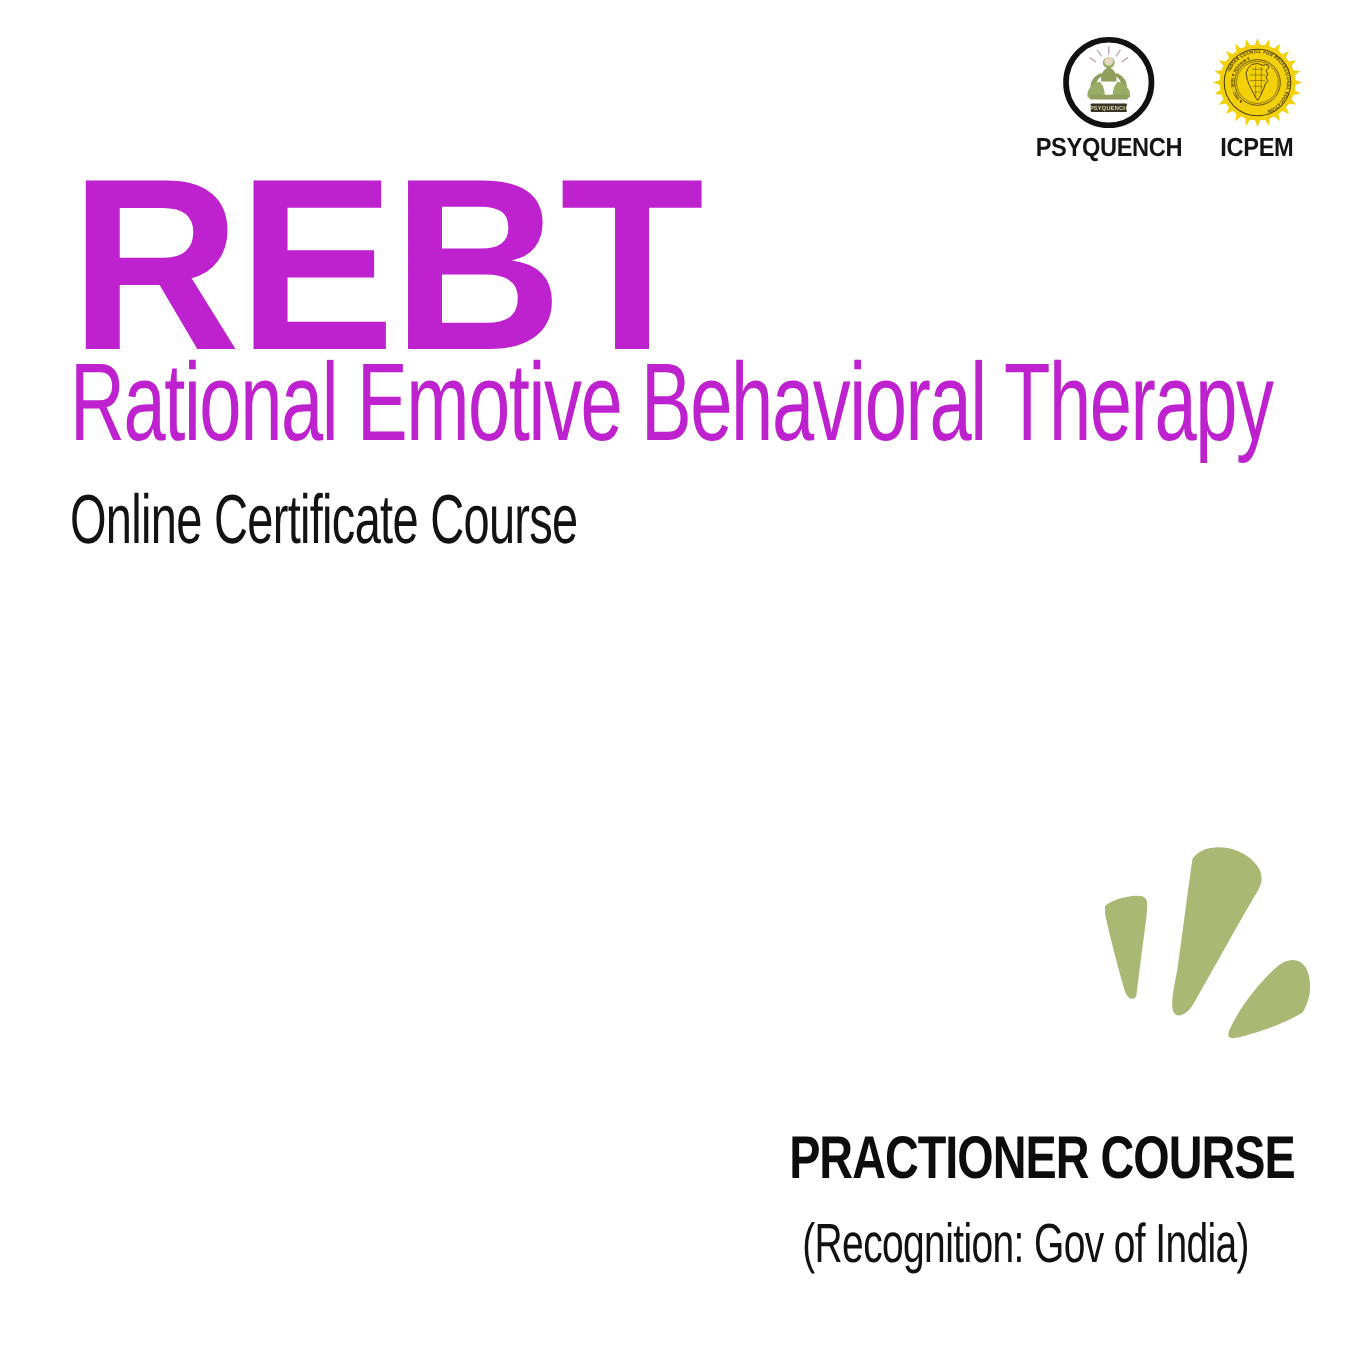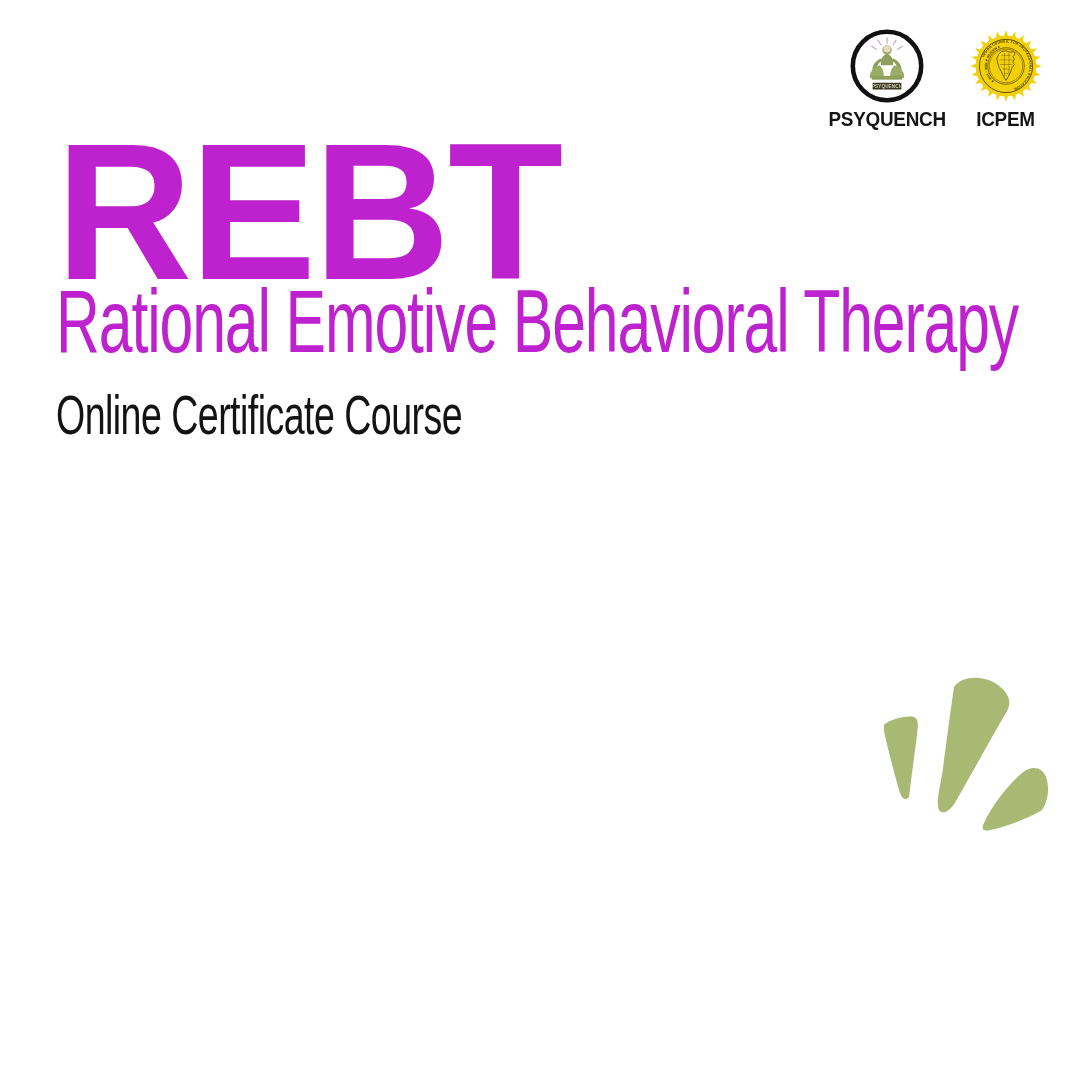--- a/index.html
+++ b/index.html
@@ -279,14 +279,18 @@
 
     <path d="M92 32 C100 20 122 20 136 30 C148 39 150 48 144 58
              C132 78 110 118 94 146 C88 157 80 160 77 155
              C74 149 77 136 80 120 C84 92 89 52 92 32 Z" fill="#a9b873"></path>
 
     <path d="M122 168 C130 150 148 128 160 118 C170 110 180 112 184 122
              C188 133 186 146 180 155 C168 163 142 172 128 175
              C121 177 119 174 122 168 Z" fill="#a9b873"></path>
   </svg>
 
+  <div class="footer">
+    <p class="footer-main">PRACTIONER COURSE</p>
+    <p class="footer-note">(Recognition: Gov of India)</p>
+  </div>
 
 </div>
 
 </body></html>

